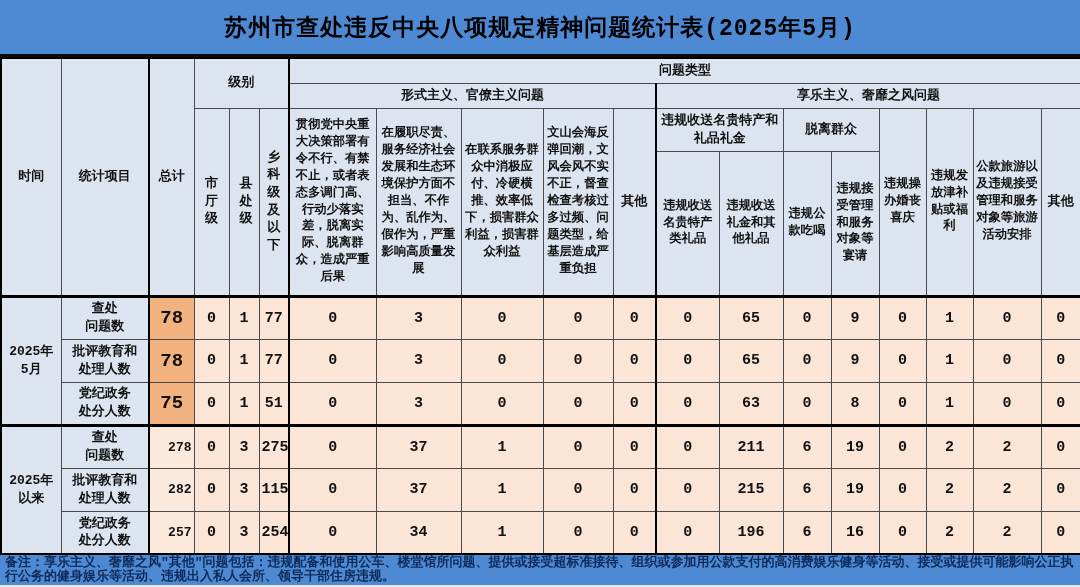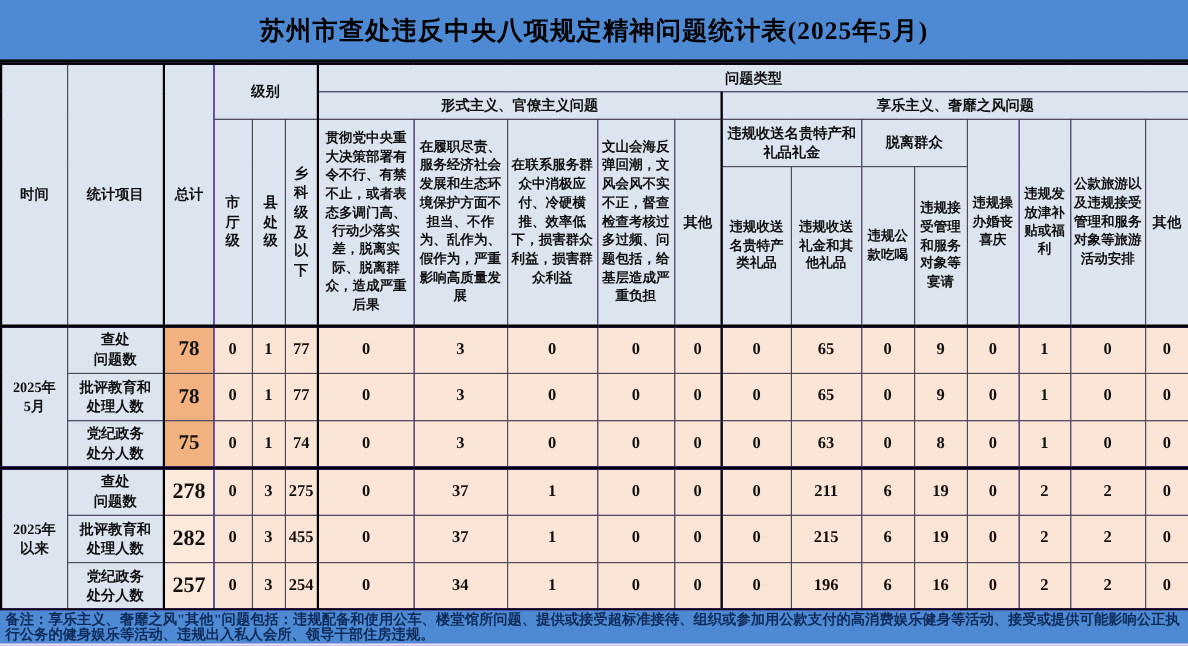--- a/index.html
+++ b/index.html
@@ -1,29 +1,29 @@
 <!DOCTYPE html>
 <html><head>
 <meta charset="utf-8">
 <style>
   html,body{margin:0;padding:0;background:#fff;}
-  .sheet{width:1080px;height:587px;overflow:hidden;background:#8b5cf6;
-         font-family:Liberation Serif, serif;display:flex;flex-direction:column;}
+  .sheet{width:1080px;height:587px;overflow:hidden;background:#86efac;
+         font-family:Liberation Mono, monospace;display:flex;flex-direction:column;}
   .title-bar{height:54px;flex:0 0 54px;background:#4e8ad3;border-bottom:3px solid #0a0a0a;
              display:flex;align-items:center;justify-content:center;
              font-size:23px;font-weight:bold;color:#000;letter-spacing:1px;}
   table{width:1080px;border-collapse:collapse;table-layout:fixed;flex:0 0 auto;
         border:2px solid #000;}
   th,td{border:1px solid #4a4a4a;text-align:center;vertical-align:middle;
         padding:1px 2px;box-sizing:border-box;font-weight:bold;color:#111;overflow:hidden;}
   .h{background:#dce4ef;font-size:13px;line-height:1.35;}
   .hs{font-size:12.3px;line-height:1.38;}
   .d{background:#fbe5d6;font-size:15px;}
   .t1{background:#f2b27f;font-size:19px;}
-  .t2{background:#fbe9dc;font-size:20px;}
+  .t2{background:#fbe9dc;font-size:13px;text-align:right;}
   .bl{border-left:2.5px solid #000;margin-left:43px;}
   .bt td{border-top:3px solid #000;}
   .pre{white-space:pre-line;}
   .pad1{padding:0 10px;}
   .pad2{padding:0 2px;margin-top:44px;}
   .rA{height:25px;} .rB{height:25px;padding-left:12px;} .rC{height:43px;} .rD{height:145px;}
   .rowD{height:43px;}
   .footnote{flex:0 0 26px;background:#4e8ad3;color:#0e2a58;font-size:13px;
             font-weight:bold;line-height:1.1;padding:1px 5px 0 5px;}
   .bottom-strip{flex:1 1 auto;background:#e8e8e8;}
@@ -69,21 +69,21 @@
         <th class="h bl" colspan="5">形式主义、官僚主义问题</th>
         <th class="h bl" colspan="8">享乐主义、奢靡之风问题</th>
       </tr>
       <tr class="rC">
         <th class="h pad1" rowspan="2">市厅级</th>
         <th class="h pad1" rowspan="2">县处级</th>
         <th class="h pad2" rowspan="2">乡科级及以下</th>
         <th class="h hs bl" rowspan="2">贯彻党中央重大决策部署有令不行、有禁不止，或者表态多调门高、行动少落实差，脱离实际、脱离群众，造成严重后果</th>
         <th class="h hs" rowspan="2">在履职尽责、服务经济社会发展和生态环境保护方面不担当、不作为、乱作为、假作为，严重影响高质量发展</th>
         <th class="h hs" rowspan="2">在联系服务群众中消极应付、冷硬横推、效率低下，损害群众利益，损害群众利益</th>
-        <th class="h hs" rowspan="2">文山会海反弹回潮，文风会风不实不正，督查检查考核过多过频、问题包括，给基层造成严重负担</th>
+        <th class="h hs" rowspan="2">文山会海反弹回潮，文风会风不实不正，督查检查考核过多过频、问题类型，给基层造成严重负担</th>
         <th class="h" rowspan="2">其他</th>
         <th class="h bl" colspan="2">违规收送名贵特产和礼品礼金</th>
         <th class="h" colspan="2">脱离群众</th>
         <th class="h hs" rowspan="2">违规操办婚丧喜庆</th>
         <th class="h hs" rowspan="2">违规发放津补贴或福利</th>
         <th class="h hs" rowspan="2">公款旅游以及违规接受管理和服务对象等旅游活动安排</th>
         <th class="h" rowspan="2">其他</th>
       </tr>
       <tr class="rD">
         <th class="h hs bl">违规收送名贵特产类礼品</th>
@@ -136,21 +136,21 @@
         <td class="d">1</td>
         <td class="d">0</td>
         <td class="d">0</td>
       </tr>
       <tr class="rowD">
         <td class="h pre">党纪政务
 处分人数</td>
         <td class="t1 bl">75</td>
         <td class="d">0</td>
         <td class="d">1</td>
-        <td class="d">74</td>
+        <td class="d">51</td>
         <td class="d bl">0</td>
         <td class="d">3</td>
         <td class="d">0</td>
         <td class="d">0</td>
         <td class="d">0</td>
         <td class="d bl">0</td>
         <td class="d">63</td>
         <td class="d">0</td>
         <td class="d">8</td>
         <td class="d">0</td>
@@ -180,21 +180,21 @@
         <td class="d">2</td>
         <td class="d">2</td>
         <td class="d">0</td>
       </tr>
       <tr class="rowD">
         <td class="h pre">批评教育和
 处理人数</td>
         <td class="t2 bl">282</td>
         <td class="d">0</td>
         <td class="d">3</td>
-        <td class="d">455</td>
+        <td class="d">115</td>
         <td class="d bl">0</td>
         <td class="d">37</td>
         <td class="d">1</td>
         <td class="d">0</td>
         <td class="d">0</td>
         <td class="d bl">0</td>
         <td class="d">215</td>
         <td class="d">6</td>
         <td class="d">19</td>
         <td class="d">0</td>

